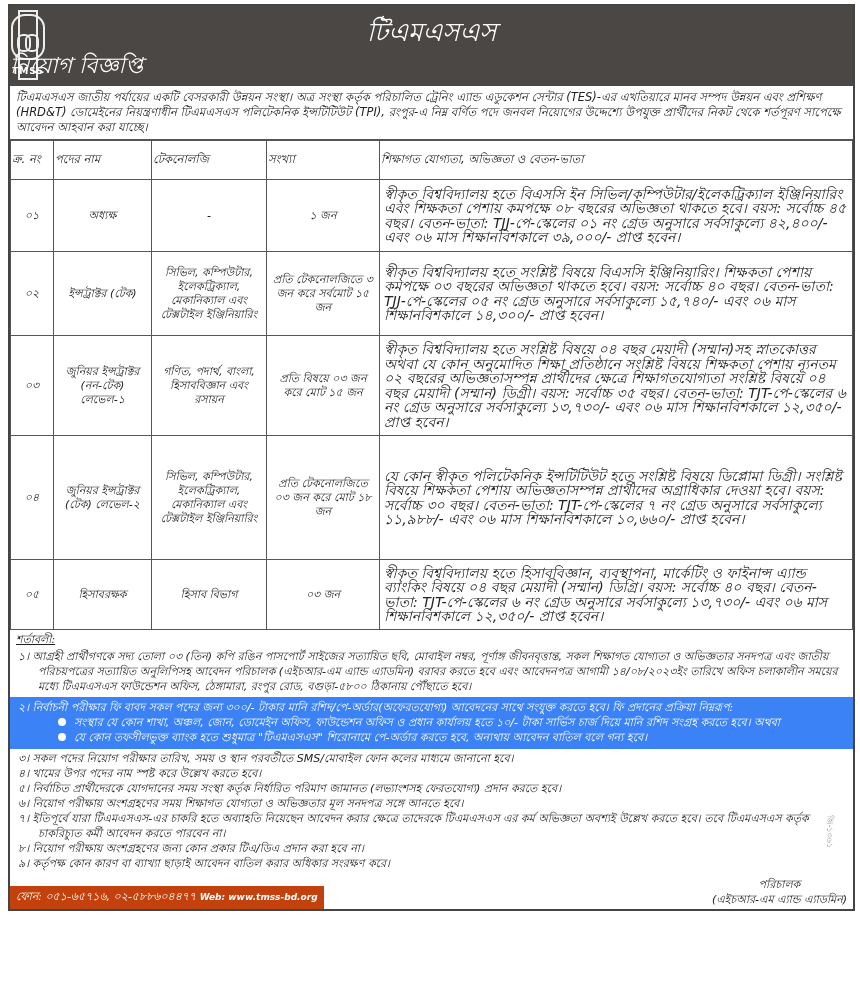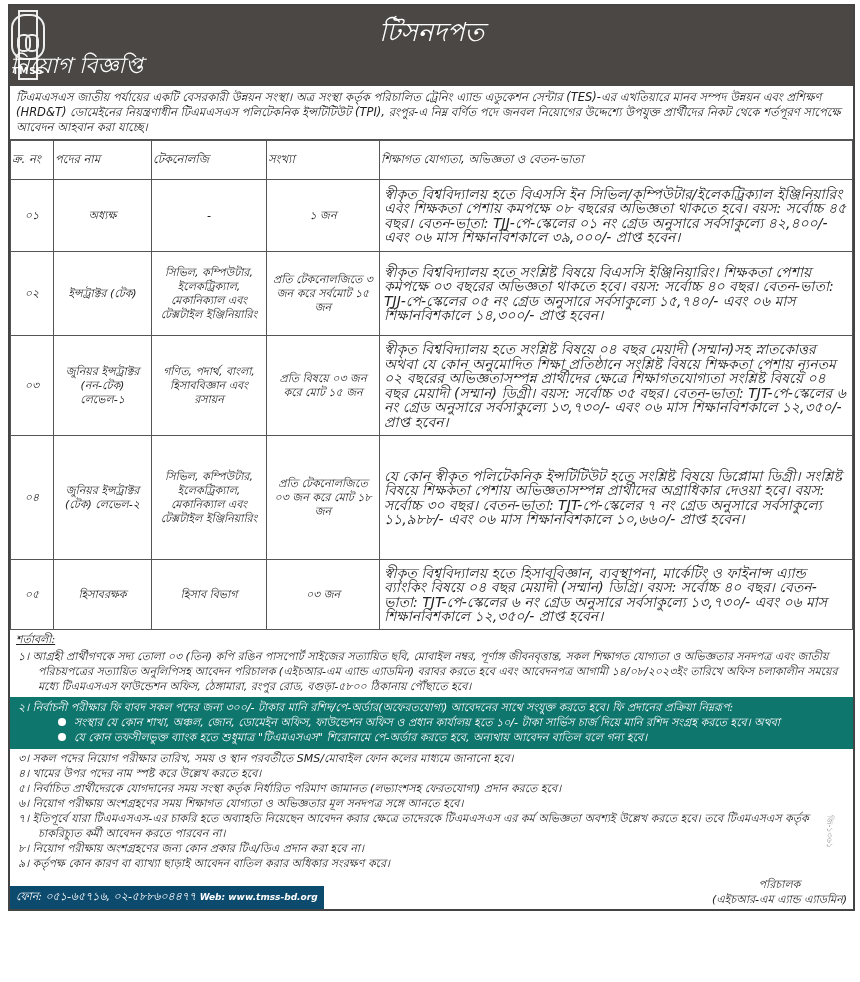--- a/index.html
+++ b/index.html
@@ -17,41 +17,41 @@
   table.jobs { width: 100%; border-collapse: collapse; font-size: 11px; font-style: italic; }
   table.jobs th, table.jobs td { border: 1px solid #555; vertical-align: middle; }
   table.jobs th { height: 36px; font-weight: normal; text-align: left; font-size: 11.5px; }
   table.jobs td { text-align: center; padding: 2px 4px; line-height: 14px; }
   table.jobs td.desc { text-align: left; line-height: 14.5px; font-size: 14px; }
   .c-sl { width: 40px; } .c-name { width: 95px; } .c-tech { width: 112px; } .c-count { width: 110px; }
   .terms { font-size: 11px; font-style: italic; line-height: 15px; }
   .terms .heading { padding: 2px 6px; text-decoration: underline; }
   .term { padding: 0 6px 0 28px; text-indent: -20px; }
   .term.first { padding-bottom: 3px; }
-  .dark-block { background: #0f766e; color: #fff; padding: 3px 6px 4px 6px; }
+  .dark-block { background: #3b82f6; color: #fff; padding: 3px 6px 4px 6px; }
   .dark-block .term { padding-left: 22px; }
   .bullet { padding-left: 56px; text-indent: -14px; position: relative; }
   .bullet .dot { display: inline-block; width: 8px; height: 8px; border-radius: 50%; background: #fff; margin-right: 8px; text-indent: 0; }
   .light-terms { padding: 2px 0; }
   .footer { height: 36px; position: relative; font-size: 11px; font-style: italic; }
-  .contact { position: absolute; left: 0; bottom: 0; background: #0c4a6e; color: #fff; padding: 2px 6px; font-size: 11px; }
+  .contact { position: absolute; left: 0; bottom: 0; background: #c2410c; color: #fff; padding: 2px 6px; font-size: 11px; }
   .contact .web { font-weight: bold; font-size: 9px; }
   .signature { position: absolute; right: 6px; bottom: 2px; text-align: center; line-height: 15px; }
   .side-mark { position: absolute; left: 826px; top: 815px; width: 10px; font-size: 8px; color: #999; writing-mode: vertical-rl; }
 </style>
 </head>
 <body>
 
 <div class="ad">
   <div class="header">
     <div class="logo">
       <div class="mark"></div>
       <div class="abbr">TMSS</div>
     </div>
-    <div class="org-title">টিসনদপত</div>
+    <div class="org-title">টিএমএসএস</div>
     <div class="notice-title">নিয়োগ বিজ্ঞপ্তি</div>
   </div>
 
   <div class="intro">টিএমএসএস জাতীয় পর্যায়ের একটি বেসরকারী উন্নয়ন সংস্থা। অত্র সংস্থা কর্তৃক পরিচালিত ট্রেনিং এ্যান্ড এডুকেশন সেন্টার (TES)-এর এখতিয়ারে মানব সম্পদ উন্নয়ন এবং প্রশিক্ষণ (HRD&amp;T) ডোমেইনের নিয়ন্ত্রণাধীন টিএমএসএস পলিটেকনিক ইন্সটিটিউট (TPI), রংপুর-এ নিম্ন বর্ণিত পদে জনবল নিয়োগের উদ্দেশ্যে উপযুক্ত প্রার্থীদের নিকট থেকে শর্তপূরণ সাপেক্ষে আবেদন আহবান করা যাচ্ছে।</div>
 
   <table class="jobs">
     <thead>
       <tr>
         <th class="c-sl">ক্র. নং</th>
         <th class="c-name">পদের নাম</th>

